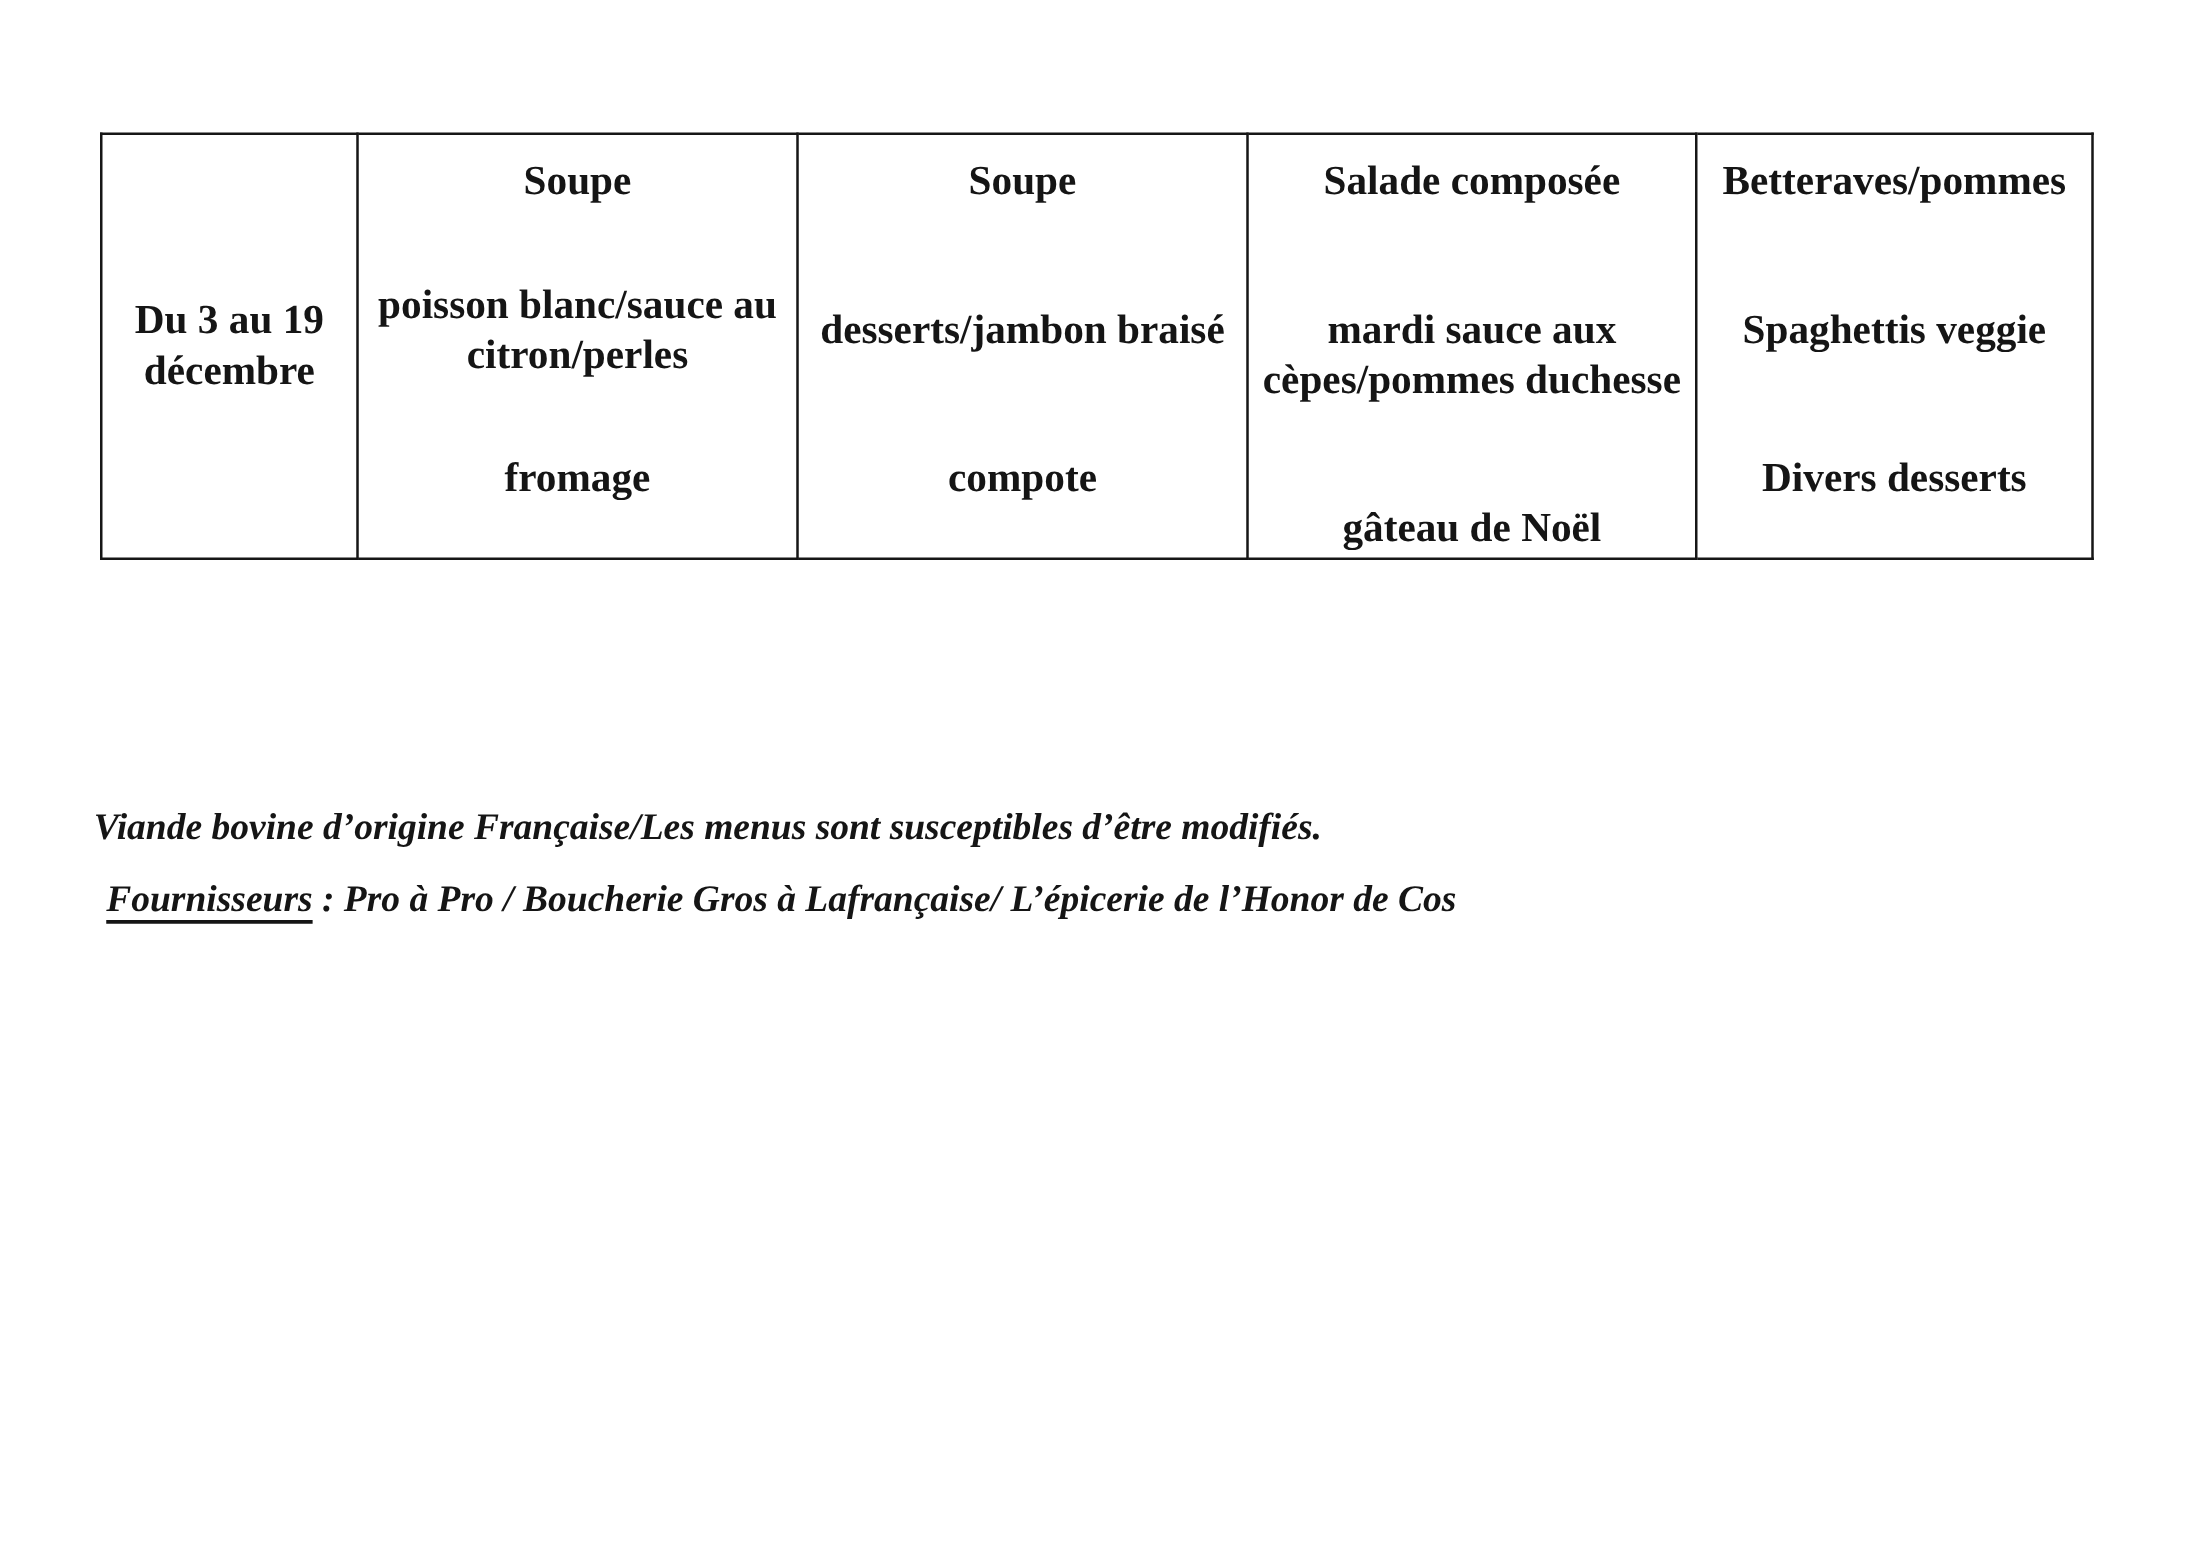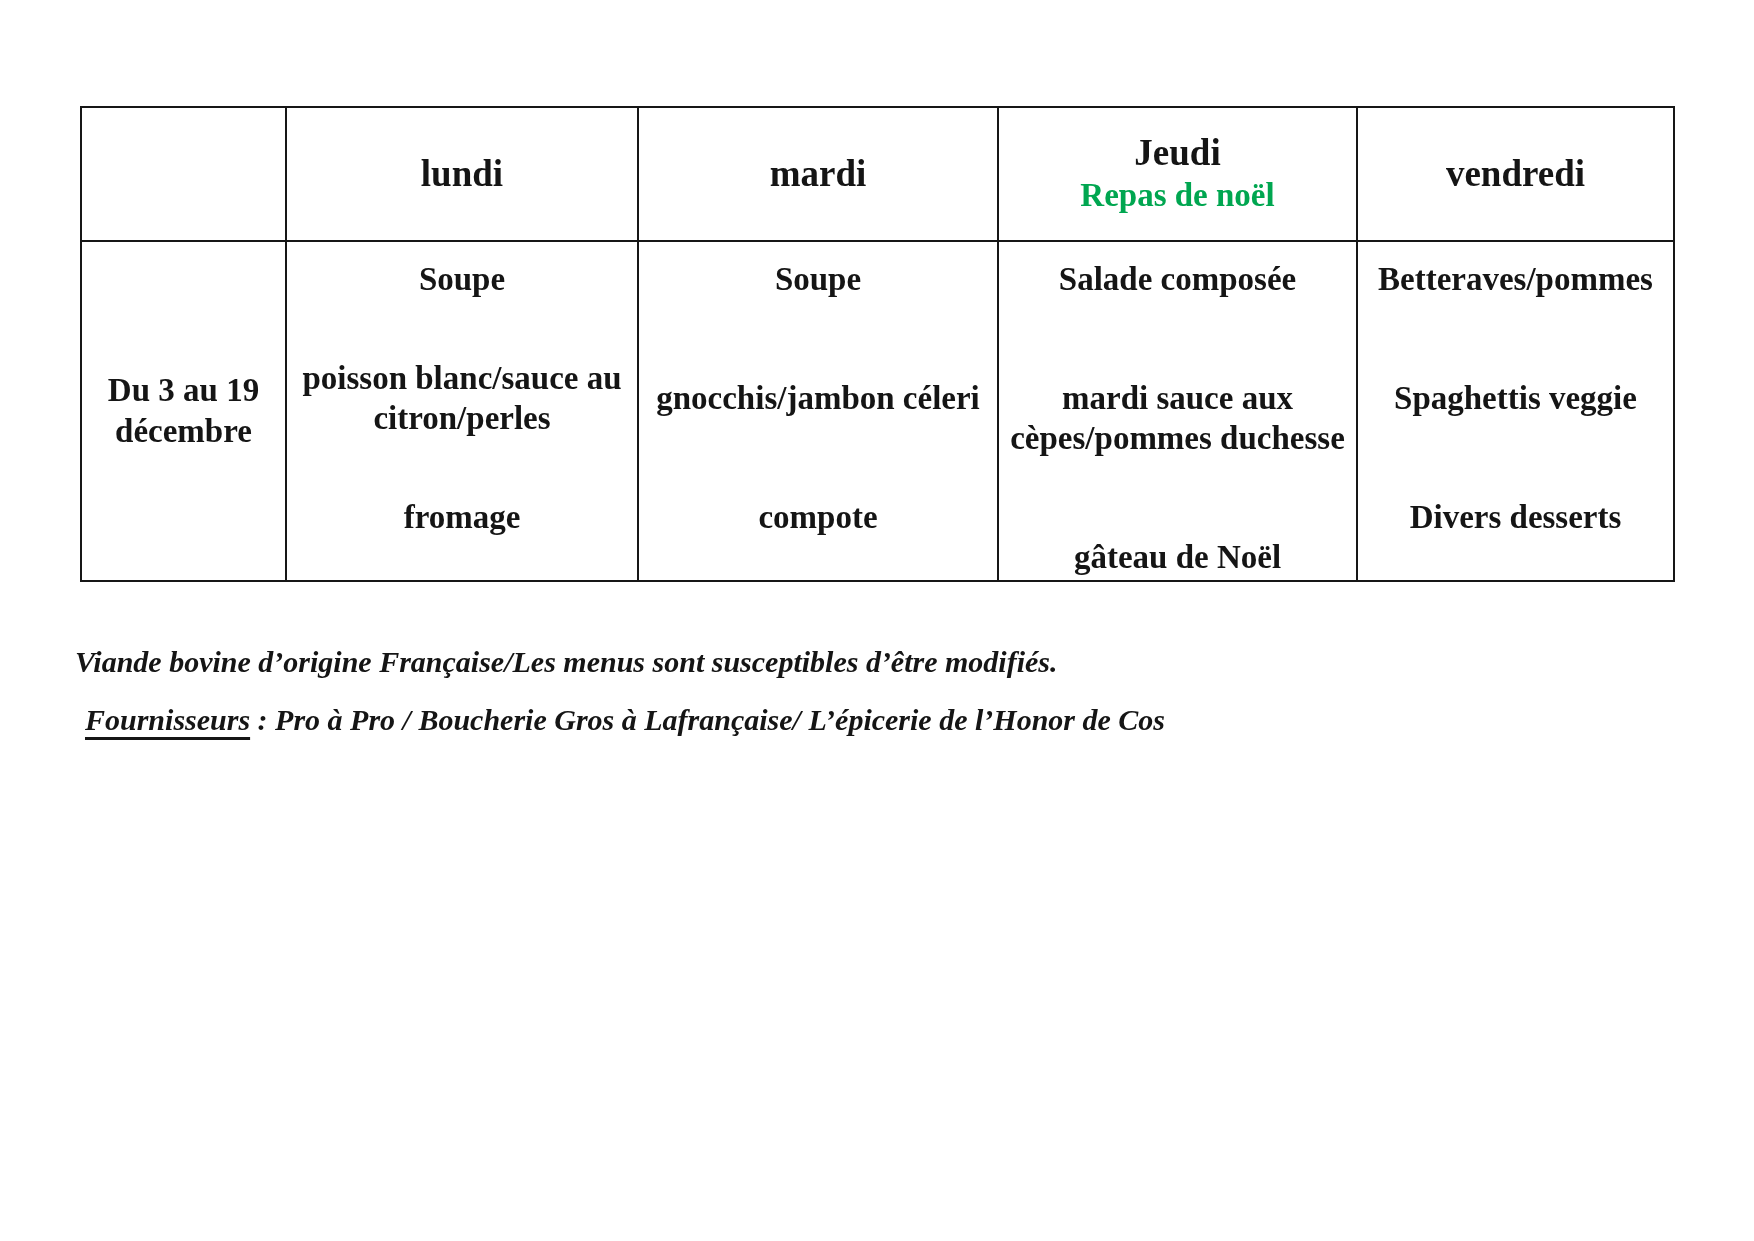--- a/index.html
+++ b/index.html
@@ -83,51 +83,35 @@
 
   <table class="menu">
     <colgroup>
       <col style="width:205px">
       <col style="width:352px">
       <col style="width:360px">
       <col style="width:359px">
       <col style="width:317px">
     </colgroup>
     <tbody>
-      <tr class="header-row">
-        <td></td>
-        <td class="day-header">
-          <span>lundi</span>
-        </td>
-        <td class="day-header">
-          <span>mardi</span>
-        </td>
-        <td class="day-header">
-          <div>Jeudi</div>
-          <div class="jeudi-sub" style="color: rgb(0, 166, 80);">Repas de noël</div>
-        </td>
-        <td class="day-header">
-          <span>vendredi</span>
-        </td>
-      </tr>
       <tr class="body-row">
         <td class="week-cell">Du 3 au 19
 décembre</td>
         <td>
           <div class="cell-flex">
             <div class="course starter">Soupe</div>
             <div class="course main">poisson blanc/sauce au
 citron/perles</div>
             <div class="course dessert">fromage</div>
           </div>
         </td>
         <td>
           <div class="cell-flex">
             <div class="course starter">Soupe</div>
-            <div class="course main">gnocchis/jambon céleri</div>
+            <div class="course main">desserts/jambon braisé</div>
             <div class="course dessert">compote</div>
           </div>
         </td>
         <td class="cell-jeudi">
           <div class="cell-flex">
             <div class="course starter">Salade composée</div>
             <div class="course main">mardi sauce aux
 cèpes/pommes duchesse</div>
             <div class="course dessert">gâteau de Noël</div>
           </div>

